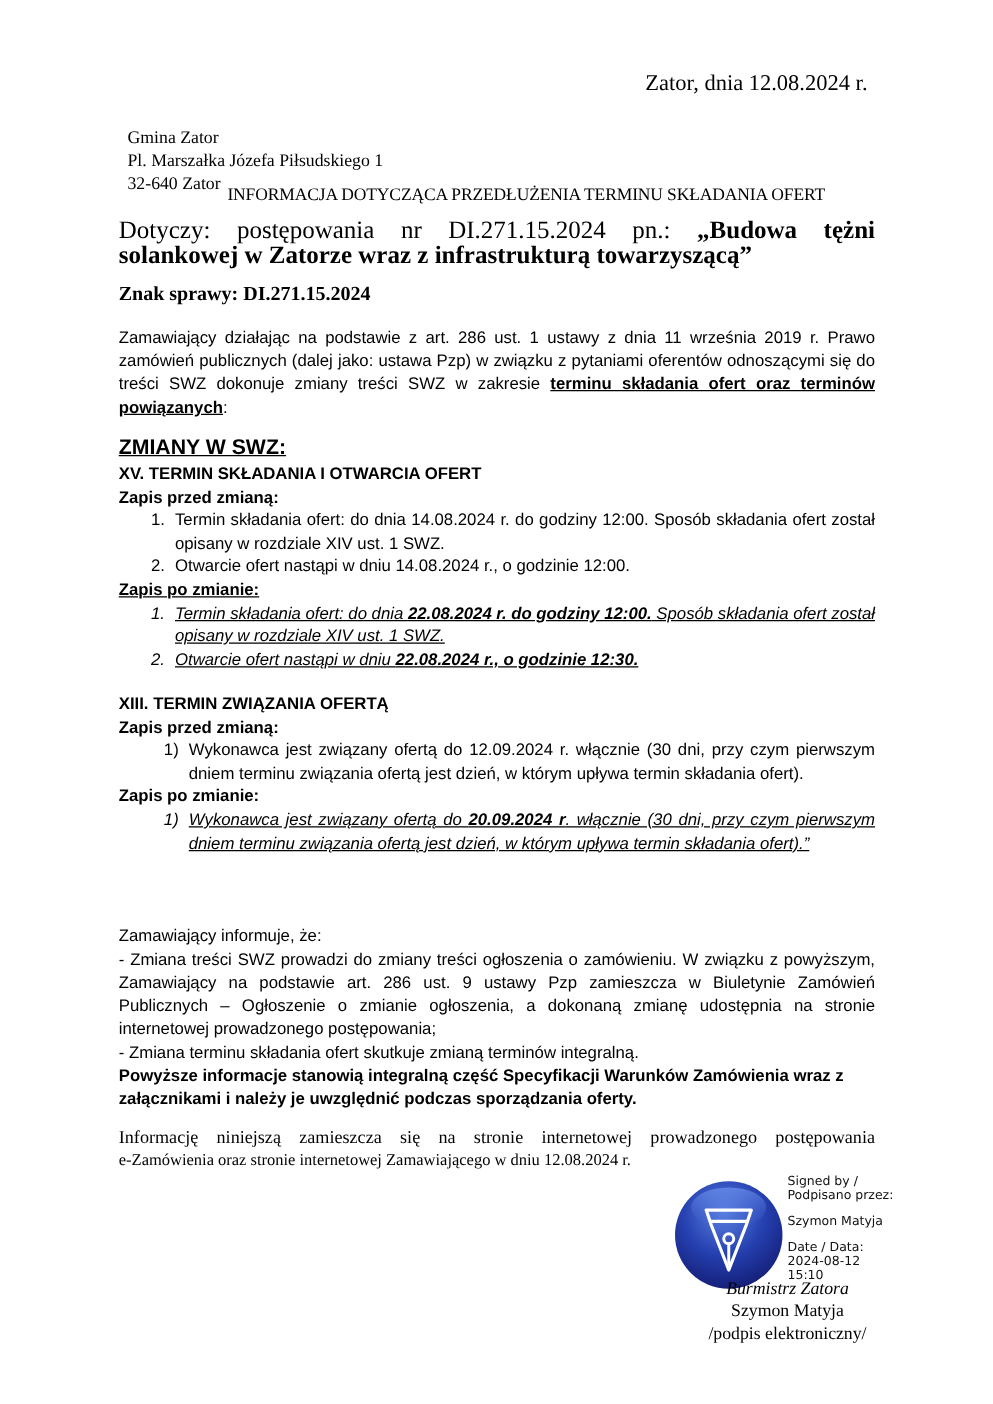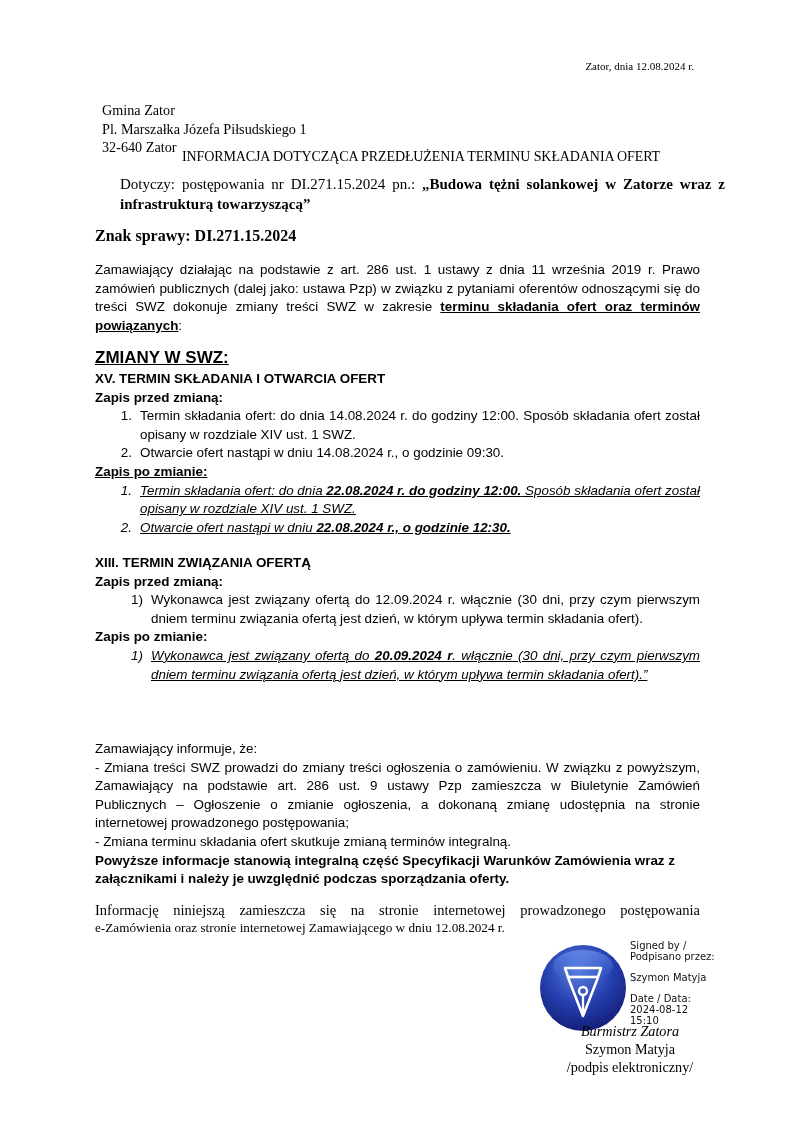--- a/index.html
+++ b/index.html
@@ -2,23 +2,23 @@
 <html><head>
 <meta charset="utf-8">
 <style>
   html, body { margin: 0; padding: 0; background: #ffffff; }
   body { width: 794px; height: 1123px; position: relative; overflow: hidden; color: #000; }
   .page { position: absolute; left: 0; top: 0; width: 794px; height: 1123px; }
   .serif { font-family: "Liberation Serif", "DejaVu Serif", serif; }
   .abs { position: absolute; }
 
   .addr { left: 102px; top: 57px; font-size: 14.2px; line-height: 18.5px; margin-top: 44px; }
-  .date { right: 100px; top: 57px; font-size: 11px; line-height: 18.5px; text-align: right; font-family: Liberation Serif, serif; }
+  .date { right: 100px; top: 57px; font-size: 18px; line-height: 18.5px; text-align: right; font-family: Liberation Serif, serif; }
   .title { left: 0; width: 794px; top: 149px; font-size: 14px; text-align: center; letter-spacing: -0.1px; margin-left: 24px; }
-  .dotyczy { left: 95px; top: 174px; width: 605px; font-size: 15px; line-height: 20px; text-align: justify; margin-left: 25px; }
+  .dotyczy { left: 95px; top: 174px; width: 605px; font-size: 20px; line-height: 20px; text-align: justify; }
   .znak { left: 95px; top: 227px; font-size: 16px; font-weight: bold; }
 
   .body-text { font-family: "Liberation Sans", "DejaVu Sans", sans-serif; font-size: 13.4px; line-height: 18.6px; }
   .intro { left: 95px; top: 261px; width: 605px; text-align: justify; }
   .u { text-decoration: underline; }
   .b { font-weight: bold; }
   .i { font-style: italic; }
 
   .zmiany { left: 95px; top: 348px; font-size: 17px; font-weight: bold; text-decoration: underline; font-family: Liberation Sans, sans-serif; }
   .block { left: 95px; width: 605px; }
@@ -65,21 +65,21 @@
 
   <div class="abs block body-text" style="top:370px;">
     <div class="b">XV. TERMIN SKŁADANIA I OTWARCIA OFERT</div>
     <div class="b">Zapis przed zmianą:</div>
     <div class="row">
       <span class="num">1.</span>
       <span class="txt">Termin składania ofert: do dnia 14.08.2024 r. do godziny 12:00. Sposób składania ofert został opisany w rozdziale XIV ust. 1 SWZ.</span>
     </div>
     <div class="row">
       <span class="num">2.</span>
-      <span class="txt">Otwarcie ofert nastąpi w dniu 14.08.2024 r., o godzinie 09:30.</span>
+      <span class="txt">Otwarcie ofert nastąpi w dniu 14.08.2024 r., o godzinie 12:00.</span>
     </div>
     <div class="b u">Zapis po zmianie:</div>
     <div class="row ul-row i">
       <span class="num">1.</span>
       <span class="txt"><span>Termin składania ofert: do dnia </span><b>22.08.2024 r. do godziny 12:00.</b><span> Sposób składania ofert został opisany w rozdziale XIV ust. 1 SWZ.</span></span>
     </div>
     <div class="row ul-row i">
       <span class="num">2.</span>
       <span class="txt"><span>Otwarcie ofert nastąpi w dniu </span><b>22.08.2024 r., o godzinie 12:30.</b></span>
     </div>

